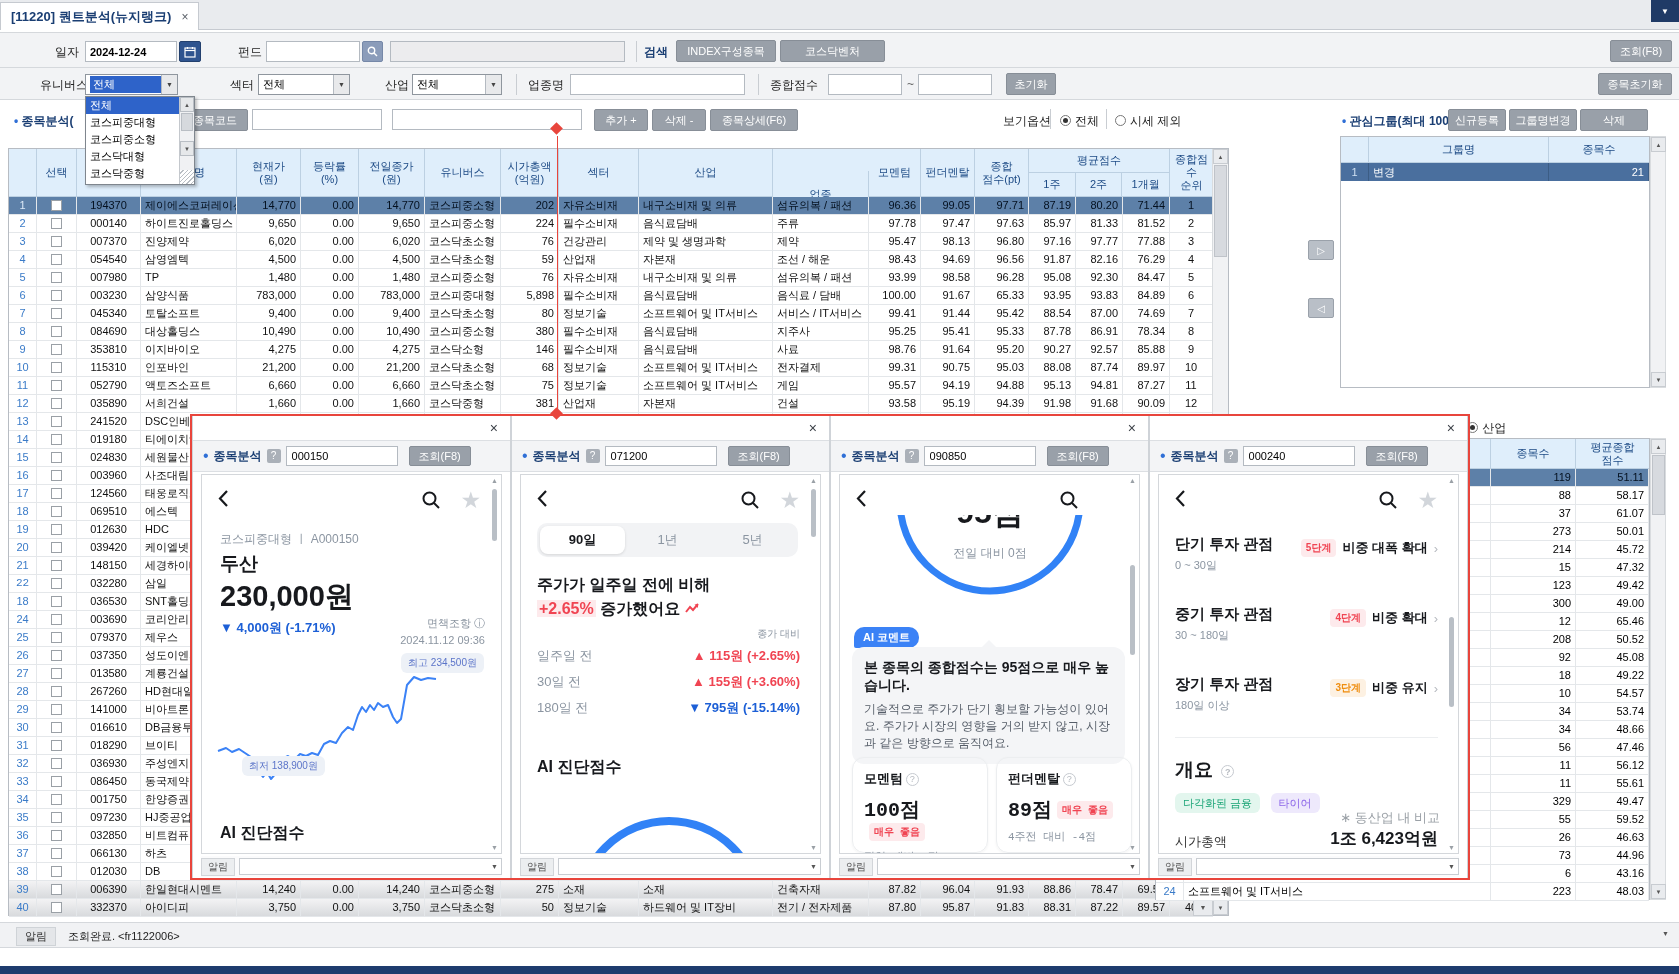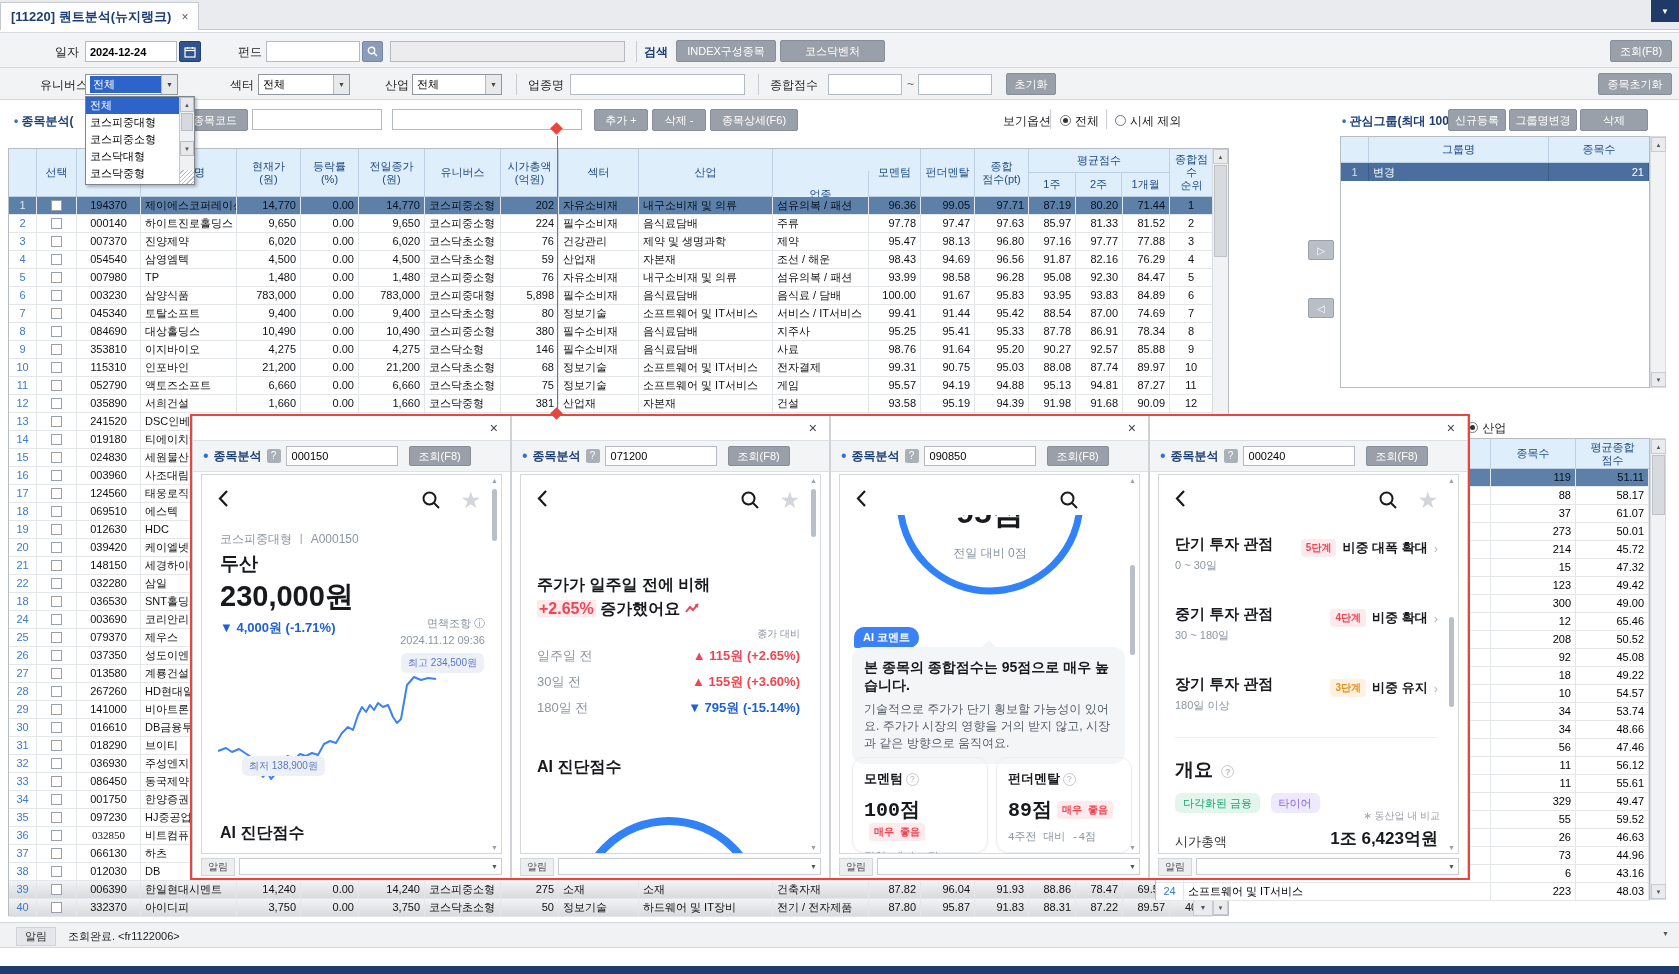--- a/index.html
+++ b/index.html
@@ -154,21 +154,21 @@
 .stagepill { font-size:10px; font-weight:bold; padding:2px 5px; border-radius:4px; }
 .stage-red { background:#fdeaec; color:#f04452; }
 .stage-orange { background:#fdf1e2; color:#ef8d0e; }
 .vr-a { font-size:13px; font-weight:bold; color:#17191d; }
 .vr-c { color:#b6bac0; font-size:13px; }
 .pdivider { position:absolute; left:16px; right:20px; height:1px; background:#eceef0; }
 .ovtitle { position:absolute; left:16px; font-size:19px; font-weight:bold; color:#17191d; }
 .tagpill { font-size:11px; padding:4px 8px; border-radius:6px; margin-right:6px; }
 .tag-green { background:#e3f6ee; color:#16a374; }
 .tag-purple { background:#eee9fc; color:#8a63e8; }
-.capnote { position:absolute; right:18px; top:334px; font-size:10px; color:#9aa0a6; }
+.capnote { position:absolute; right:18px; top:334px; font-size:13px; color:#9aa0a6; }
 .caprow { position:absolute; left:16px; right:20px; top:352px; }
 .cap-l { font-size:13px; color:#333; position:absolute; left:0; top:6px; }
 .cap-v { font-size:17px; font-weight:bold; color:#17191d; position:absolute; right:0; top:0; }
 
 
 .statusbar { position:absolute; left:0; top:922px; width:1679px; height:26px; background:#f1f2f4; border-top:1px solid #d5d8dc; border-bottom:1px solid #d5d8dc; }
 .taskbar { position:absolute; left:0; top:948px; width:1679px; height:18px; background:#e9ebed; font-size:11px; color:#333; }
 .navybar { position:absolute; left:0; top:966px; width:1679px; height:8px; background:#1e3c6e; }
 </style>
 </head>
@@ -417,21 +417,21 @@
           <div class="tc c-rt" style="width: 64px;">783,000</div>
           <div class="tc c-rt" style="width: 58px;">0.00</div>
           <div class="tc c-rt" style="width: 66px;">783,000</div>
           <div class="tc " style="width: 76px;">코스피중대형</div>
           <div class="tc c-rt" style="width: 58px;">5,898</div>
           <div class="tc " style="width: 80px;">필수소비재</div>
           <div class="tc " style="width: 134px;">음식료담배</div>
           <div class="tc " style="width: 96px;">음식료 / 담배</div>
           <div class="tc c-rt" style="width: 52px;">100.00</div>
           <div class="tc c-rt" style="width: 54px;">91.67</div>
-          <div class="tc c-rt" style="width: 54px;">95.83</div>
+          <div class="tc c-rt" style="width: 54px;">65.33</div>
           <div class="tc c-rt" style="width: 47px;">93.95</div>
           <div class="tc c-rt" style="width: 47px;">93.83</div>
           <div class="tc c-rt" style="width: 47px;">84.89</div>
           <div class="tc c-ctr" style="width: 43px;">6</div>
         </div>
         <div class="trow">
           <div class="tc c-no" style="width: 28px;">7</div>
           <div class="tc " style="width: 40px;">
             <div class="cbox"></div>
           </div>
@@ -769,21 +769,21 @@
           <div class="tc " style="width: 96px;"></div>
           <div class="tc c-rt" style="width: 52px;"></div>
           <div class="tc c-rt" style="width: 54px;"></div>
           <div class="tc c-rt" style="width: 54px;"></div>
           <div class="tc c-rt" style="width: 47px;"></div>
           <div class="tc c-rt" style="width: 47px;"></div>
           <div class="tc c-rt" style="width: 47px;"></div>
           <div class="tc c-ctr" style="width: 43px;"></div>
         </div>
         <div class="trow">
-          <div class="tc c-no" style="width: 28px;">22</div>
+          <div class="tc c-no" style="width: 28px; font-family: Liberation Mono, monospace;">22</div>
           <div class="tc " style="width: 40px;">
             <div class="cbox"></div>
           </div>
           <div class="tc c-ctr" style="width: 64px;">032280</div>
           <div class="tc " style="width: 96px;">삼일</div>
           <div class="tc c-rt" style="width: 64px;"></div>
           <div class="tc c-rt" style="width: 58px;"></div>
           <div class="tc c-rt" style="width: 66px;"></div>
           <div class="tc " style="width: 76px;"></div>
           <div class="tc c-rt" style="width: 58px;"></div>
@@ -1095,21 +1095,21 @@
           <div class="tc c-rt" style="width: 47px;"></div>
           <div class="tc c-rt" style="width: 47px;"></div>
           <div class="tc c-rt" style="width: 47px;"></div>
           <div class="tc c-ctr" style="width: 43px;"></div>
         </div>
         <div class="trow">
           <div class="tc c-no" style="width: 28px;">36</div>
           <div class="tc " style="width: 40px;">
             <div class="cbox"></div>
           </div>
-          <div class="tc c-ctr" style="width: 64px; font-family: Liberation Serif, serif;">032850</div>
+          <div class="tc c-ctr" style="width: 64px;">032850</div>
           <div class="tc " style="width: 96px;">비트컴퓨터</div>
           <div class="tc c-rt" style="width: 64px;"></div>
           <div class="tc c-rt" style="width: 58px;"></div>
           <div class="tc c-rt" style="width: 66px;"></div>
           <div class="tc " style="width: 76px;"></div>
           <div class="tc c-rt" style="width: 58px;"></div>
           <div class="tc " style="width: 80px;"></div>
           <div class="tc " style="width: 134px;"></div>
           <div class="tc " style="width: 96px;"></div>
           <div class="tc c-rt" style="width: 52px;"></div>
@@ -1478,20 +1478,25 @@
       <div class="picons">
         <span class="backic"><svg width="11" height="19" viewBox="0 0 11 19">
               <polyline points="9,2 2,9.5 9,17" fill="none" stroke="#17191d" stroke-width="2.2"></polyline>
             </svg></span>
         <span class="magic"><svg width="20" height="20" viewBox="0 0 20 20">
               <circle cx="8.5" cy="8.5" r="6" fill="none" stroke="#17191d" stroke-width="2"></circle>
               <line x1="13" y1="13" x2="18" y2="18" stroke="#17191d" stroke-width="2"></line>
             </svg></span>
         <span class="staric">★</span>
       </div>
+      <div class="tabsbar">
+        <div class="ptab on">90일</div>
+        <div class="ptab">1년</div>
+        <div class="ptab">5년</div>
+      </div>
       <div class="hline" style="top:100px;">주가가 일주일 전에 비해</div>
       <div class="hline" style="top:124px;">
         <span class="pctred">+2.65%</span> <span>증가했어요</span>
         <svg width="16" height="13" viewBox="0 0 16 13" style="vertical-align:-1px;">
             <polyline points="1,10 5,5 8,8 13,2" fill="none" stroke="#f04452" stroke-width="2"></polyline>
             <polyline points="13,2 13,6 9.5,2.5" fill="#f04452" stroke="none"></polyline>
           </svg>
       </div>
       <div class="cmplbl">종가 대비</div>
       <div class="cmprow" style="top:172px;">

